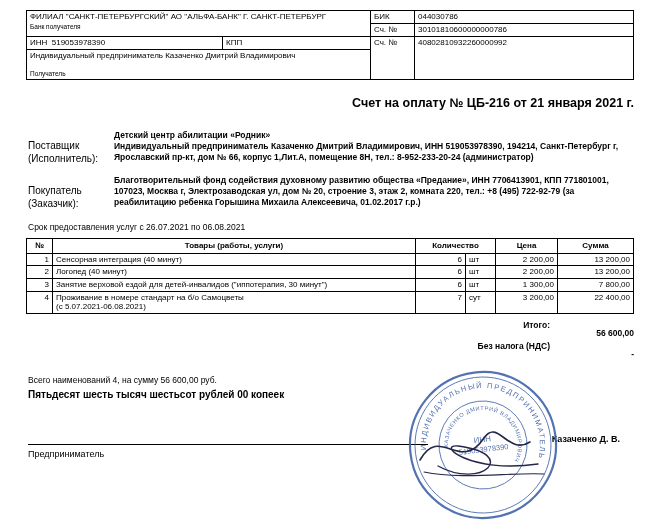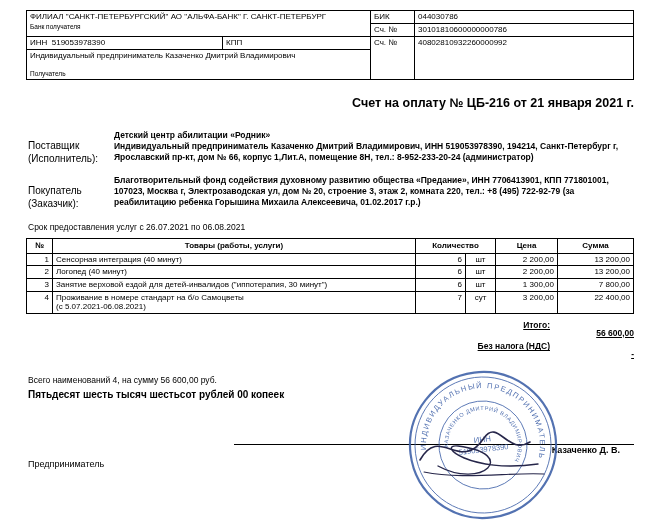--- a/index.html
+++ b/index.html
@@ -26,30 +26,30 @@
   .parties{margin-top:20px;margin-left:2px;}
   .party{display:grid;grid-template-columns:86px 1fr;margin-bottom:10px;}
   .party .plabel{font-size:10px;line-height:1.3;padding-top:9px;}
   .party .pbody{font-size:8.5px;font-weight:bold;line-height:1.3;padding-right:6px;}
   
   .terms{font-size:8.5px;margin:12px 0 6px 2px;}
   
   table.items{border-collapse:collapse;width:100%;table-layout:fixed;font-size:8px;line-height:1.2;}
   table.items th{border:1px solid #000;font-size:8px;font-weight:bold;padding:2px 3px;text-align:center;}
   table.items td{border:1px solid #000;padding:1px 3px;vertical-align:top;}
-  td.c{text-align:center;}
+  td.c{}
   td.r{text-align:right;}
   
   .totals{display:flex;flex-direction:column;align-items:flex-end;margin-top:5px;font-size:8.5px;font-weight:bold;line-height:1.6;}
-  .t-row{display:flex;text-decoration:underline;}
+  .t-row{display:flex;}
   .t-value{width:84px;text-align:right;margin-top:8px;}
   
   .summary{font-size:8.5px;margin-top:13px;margin-left:2px;}
   .in-words{font-size:10px;font-weight:bold;margin-top:4px;margin-left:2px;}
-  .sig-row{display:flex;align-items:flex-end;margin-top:34px;margin-left:2px;flex-direction:column;}
+  .sig-row{display:flex;align-items:center;margin-top:34px;margin-left:2px;}
   .sig-line{width:400px;border-bottom:1px solid #000;height:10px;}
   .signer-name{margin-left:auto;padding-right:14px;font-size:9px;font-weight:bold;}
   .signer-role{font-size:9px;margin-top:4px;margin-left:2px;}
   
   .stamp{position:absolute;left:406px;top:368px;width:154px;height:154px;opacity:.88;transform:rotate(-7deg);pointer-events:none;}
   .signature{position:absolute;left:412px;top:414px;width:140px;height:80px;pointer-events:none;}
 </style>
 </head>
 <body>
 

